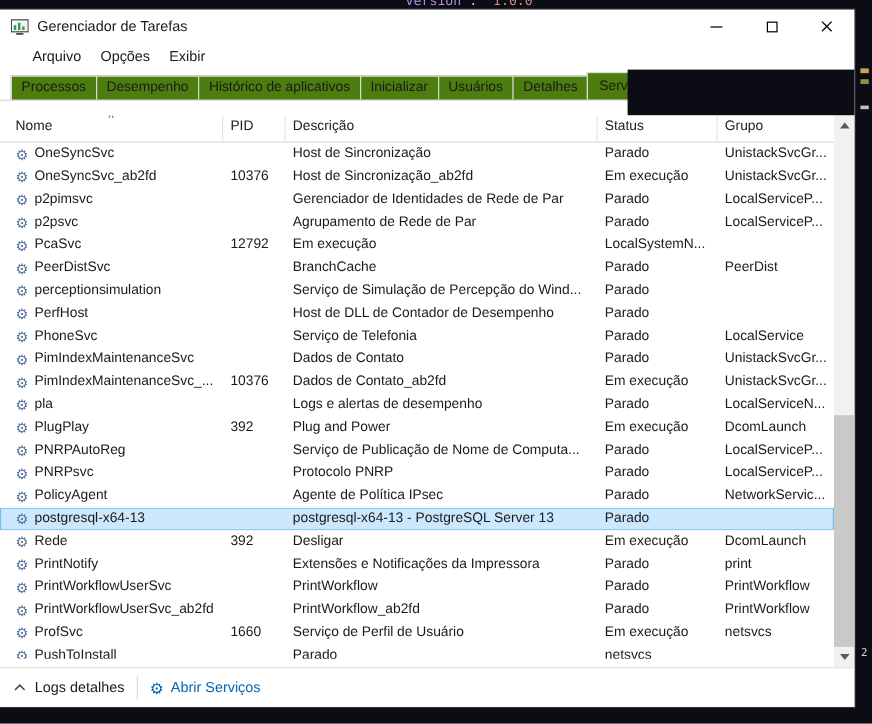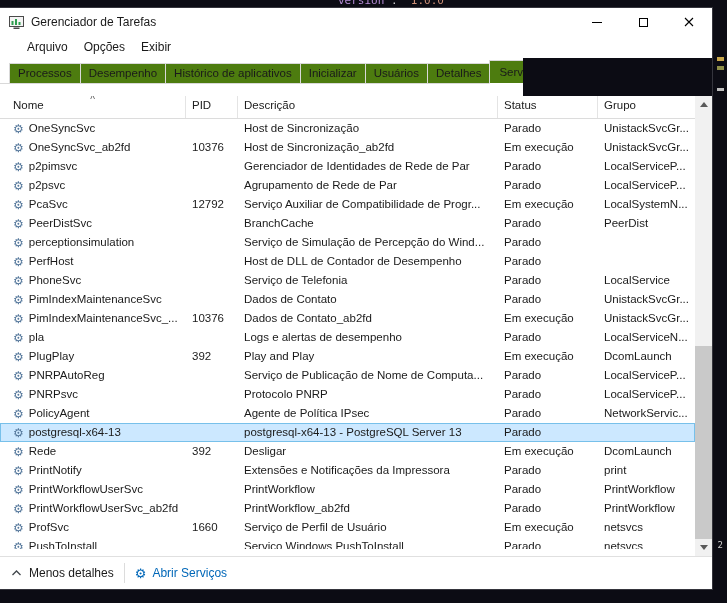--- a/index.html
+++ b/index.html
@@ -197,21 +197,20 @@
     <div class="cell status-cell">Parado</div>
     <div class="cell group-cell">LocalServiceP...</div>
   </div>
 
   <div class="row grid-cols">
     <div class="cell name-cell">
       <span class="gear-icon">⚙</span>
       <span class="name-text">PcaSvc</span>
     </div>
     <div class="cell pid-cell">12792</div>
-    <div class="cell desc-cell">Serviço Auxiliar de Compatibilidade de Progr...</div>
     <div class="cell status-cell">Em execução</div>
     <div class="cell group-cell">LocalSystemN...</div>
   </div>
 
   <div class="row grid-cols">
     <div class="cell name-cell">
       <span class="gear-icon">⚙</span>
       <span class="name-text">PeerDistSvc</span>
     </div>
     <div class="cell pid-cell"></div>
@@ -285,21 +284,21 @@
     <div class="cell status-cell">Parado</div>
     <div class="cell group-cell">LocalServiceN...</div>
   </div>
 
   <div class="row grid-cols">
     <div class="cell name-cell">
       <span class="gear-icon">⚙</span>
       <span class="name-text">PlugPlay</span>
     </div>
     <div class="cell pid-cell">392</div>
-    <div class="cell desc-cell">Play and Play</div>
+    <div class="cell desc-cell">Plug and Power</div>
     <div class="cell status-cell">Em execução</div>
     <div class="cell group-cell">DcomLaunch</div>
   </div>
 
   <div class="row grid-cols">
     <div class="cell name-cell">
       <span class="gear-icon">⚙</span>
       <span class="name-text">PNRPAutoReg</span>
     </div>
     <div class="cell pid-cell"></div>
@@ -395,21 +394,20 @@
     <div class="cell status-cell">Em execução</div>
     <div class="cell group-cell">netsvcs</div>
   </div>
 
   <div class="row grid-cols">
     <div class="cell name-cell">
       <span class="gear-icon">⚙</span>
       <span class="name-text">PushToInstall</span>
     </div>
     <div class="cell pid-cell"></div>
-    <div class="cell desc-cell">Serviço Windows PushToInstall</div>
     <div class="cell status-cell">Parado</div>
     <div class="cell group-cell">netsvcs</div>
   </div>
 </div>
       </div>
       <div class="scrollbar">
         <div class="sb-btn sb-up">
           <div class="tri-up"></div>
         </div>
         <div class="sb-thumb"></div>
@@ -417,21 +415,21 @@
           <div class="tri-down"></div>
         </div>
       </div>
     </div>
 
     <div class="footer">
       <div class="details-btn">
         <svg width="11" height="8">
             <polyline points="1.5,6 5.5,2 9.5,6" fill="none" stroke="#41464b" stroke-width="1.3"></polyline>
           </svg>
-        <span>Menos detalhes</span>
+        <span>Logs detalhes</span>
       </div>
       <div class="vsep"></div>
       <div class="open-services">
         <span class="gear-blue">⚙</span>
         <span>Abrir Serviços</span>
       </div>
     </div>
 
   </div>
 </div>

